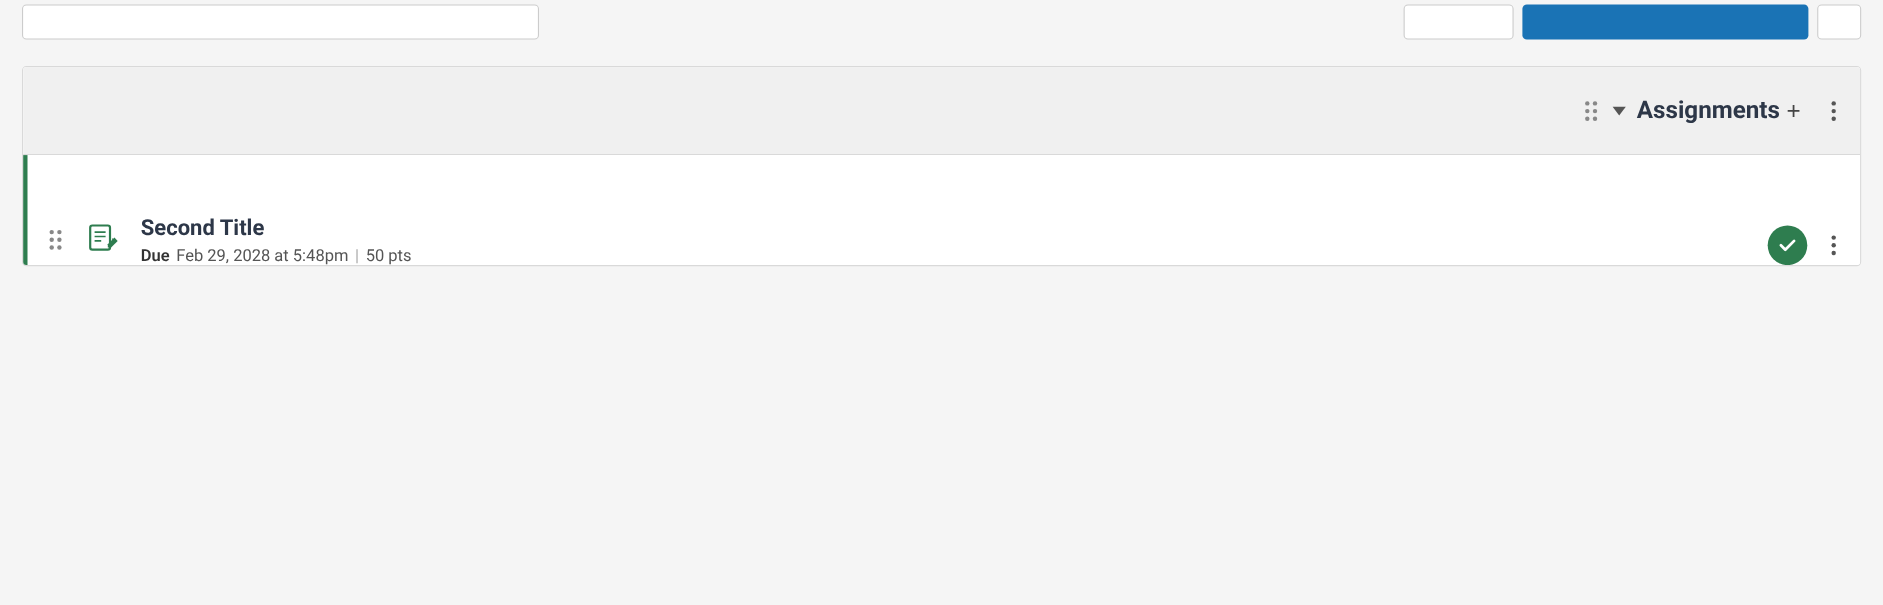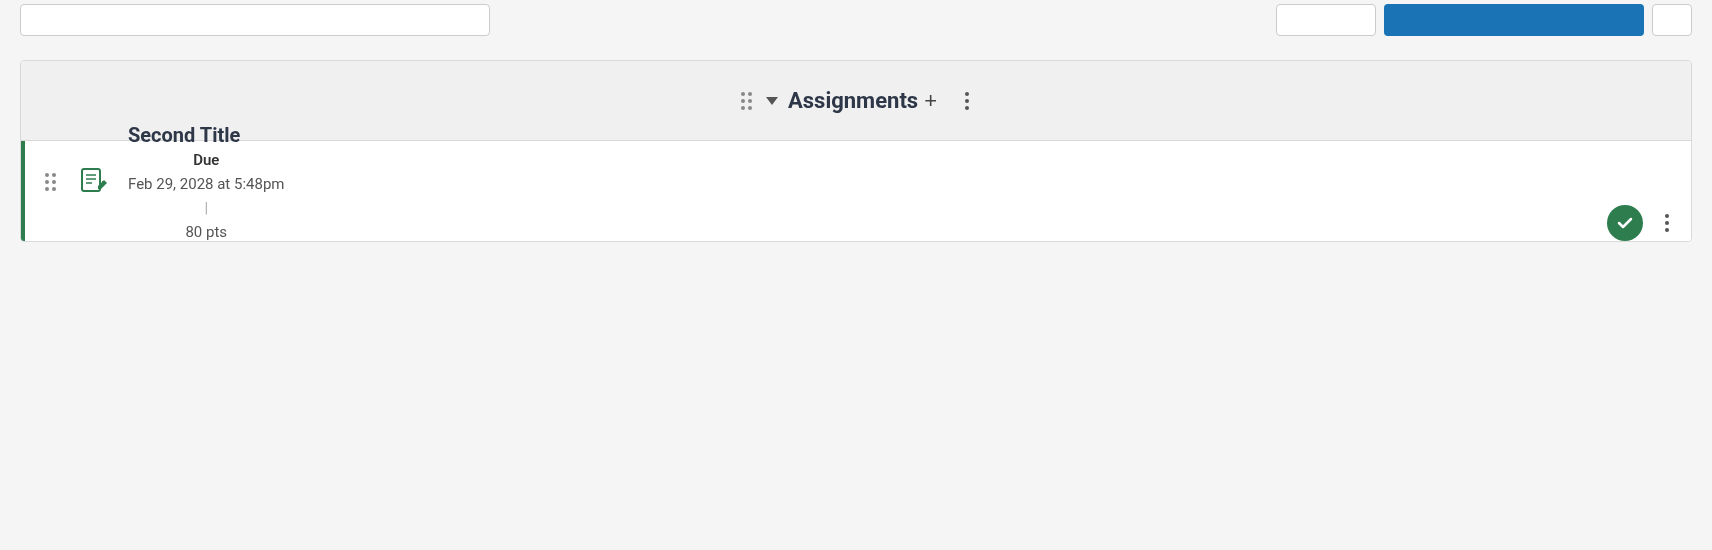--- a/index.html
+++ b/index.html
@@ -70,21 +70,21 @@
       background: #fff;
       border: 1px solid #d9d9d9;
       border-radius: 4px;
       overflow: hidden;
     }
 
     .group-header {
       background: #f0f0f0;
       display: flex;
       align-items: center;
-      justify-content: center;
+      justify-content: flex-end;
       padding: 0 16px;
       height: 80px;
       border-bottom: 1px solid #d9d9d9;
     }
 
     .group-header-left {
       display: flex;
       align-items: center;
       gap: 10px;
     }
@@ -198,21 +198,20 @@
       font-weight: 700;
       color: #2d3748;
     }
 
     .assignment-meta {
       font-size: 15px;
       color: #555;
       display: flex;
       align-items: center;
       gap: 6px;
-      flex-direction: column;
     }
 
     .assignment-meta strong {
       font-weight: 600;
       color: #333;
     }
 
     .assignment-meta .sep {
       color: #aaa;
     }
@@ -313,21 +312,21 @@
             <path d="M20 20 L26 14 L29 17 L23 23 L20 23 Z" fill="#2e7d4f"></path>
             <line x1="24" y1="15" x2="27" y2="18" stroke="#2e7d4f" stroke-width="1"></line>
           </svg>
         </div>
         <div class="assignment-info">
           <span class="assignment-title">Second Title</span>
           <div class="assignment-meta">
             <strong>Due</strong>
             <span>Feb 29, 2028 at 5:48pm</span>
             <span class="sep">|</span>
-            <span>80 pts</span>
+            <span>50 pts</span>
           </div>
         </div>
       </div>
       <div class="assignment-row-right">
         <div class="check-circle">
           <svg viewBox="0 0 20 20" fill="none" xmlns="http://www.w3.org/2000/svg">
             <path d="M4 10 L8 14 L16 6" stroke="#fff" stroke-width="2.5" stroke-linecap="round" stroke-linejoin="round"></path>
           </svg>
         </div>
         <button class="more-btn">

